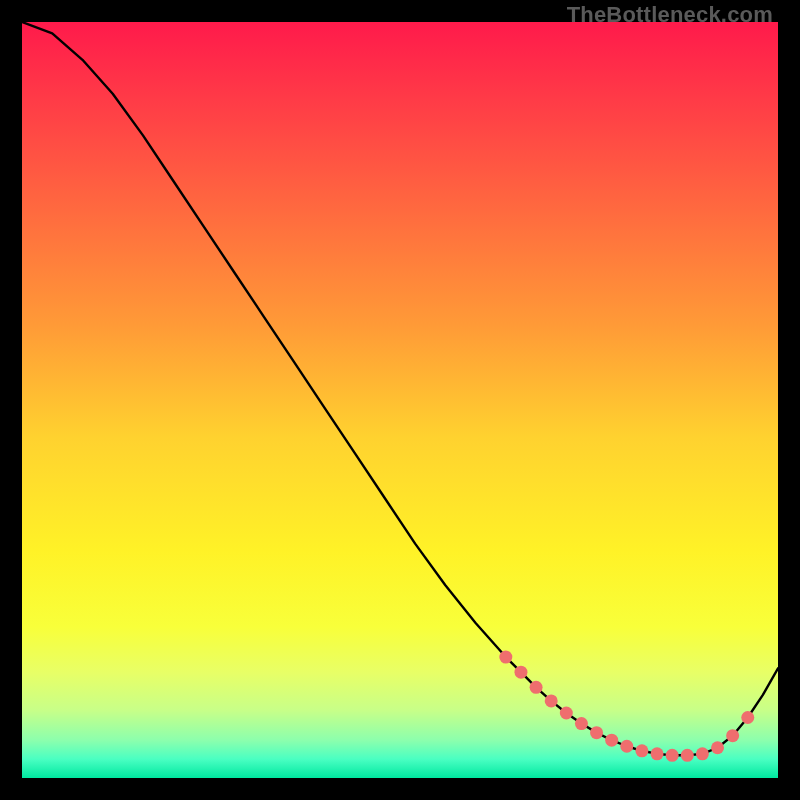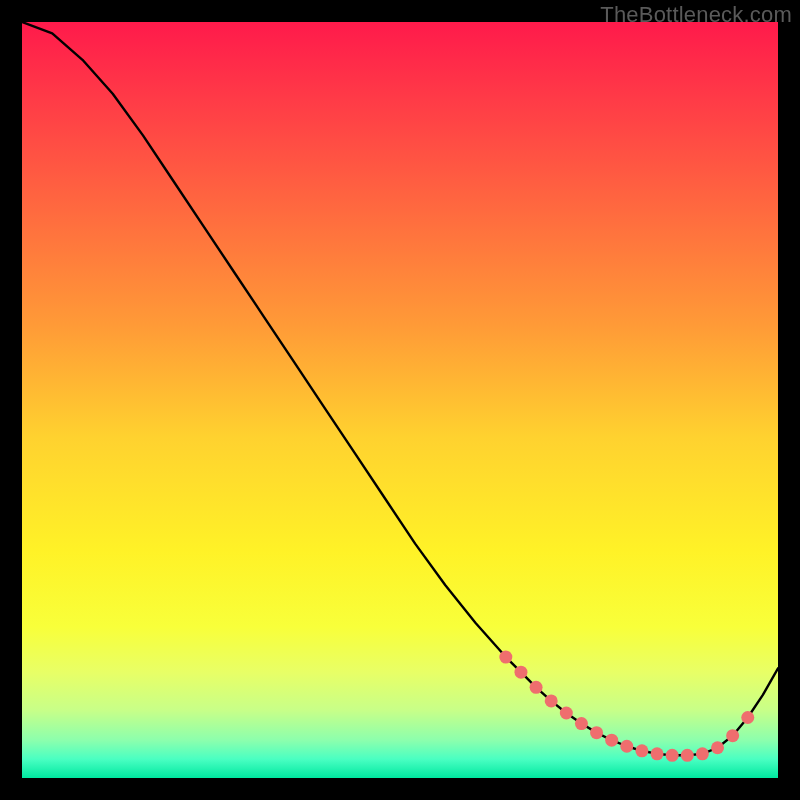--- a/index.html
+++ b/index.html
@@ -22,23 +22,23 @@
   .plot {
     position: absolute;
     left: 0;
     top: 0;
     width: 756px;
     height: 756px;
   }
   .watermark {
     position: absolute;
     top: 2px;
-    right: 8px;
+    right: 27px;
     font-size: 22px;
-    font-weight: 400;
+    font-weight: 700;
     color: #5a5a5a;
     letter-spacing: 0.2px;
     pointer-events: none;
   }
 </style>
 </head>
 <body>
 
 <div class="frame">
   <svg class="plot" viewBox="0 0 756 756" preserveAspectRatio="none">

